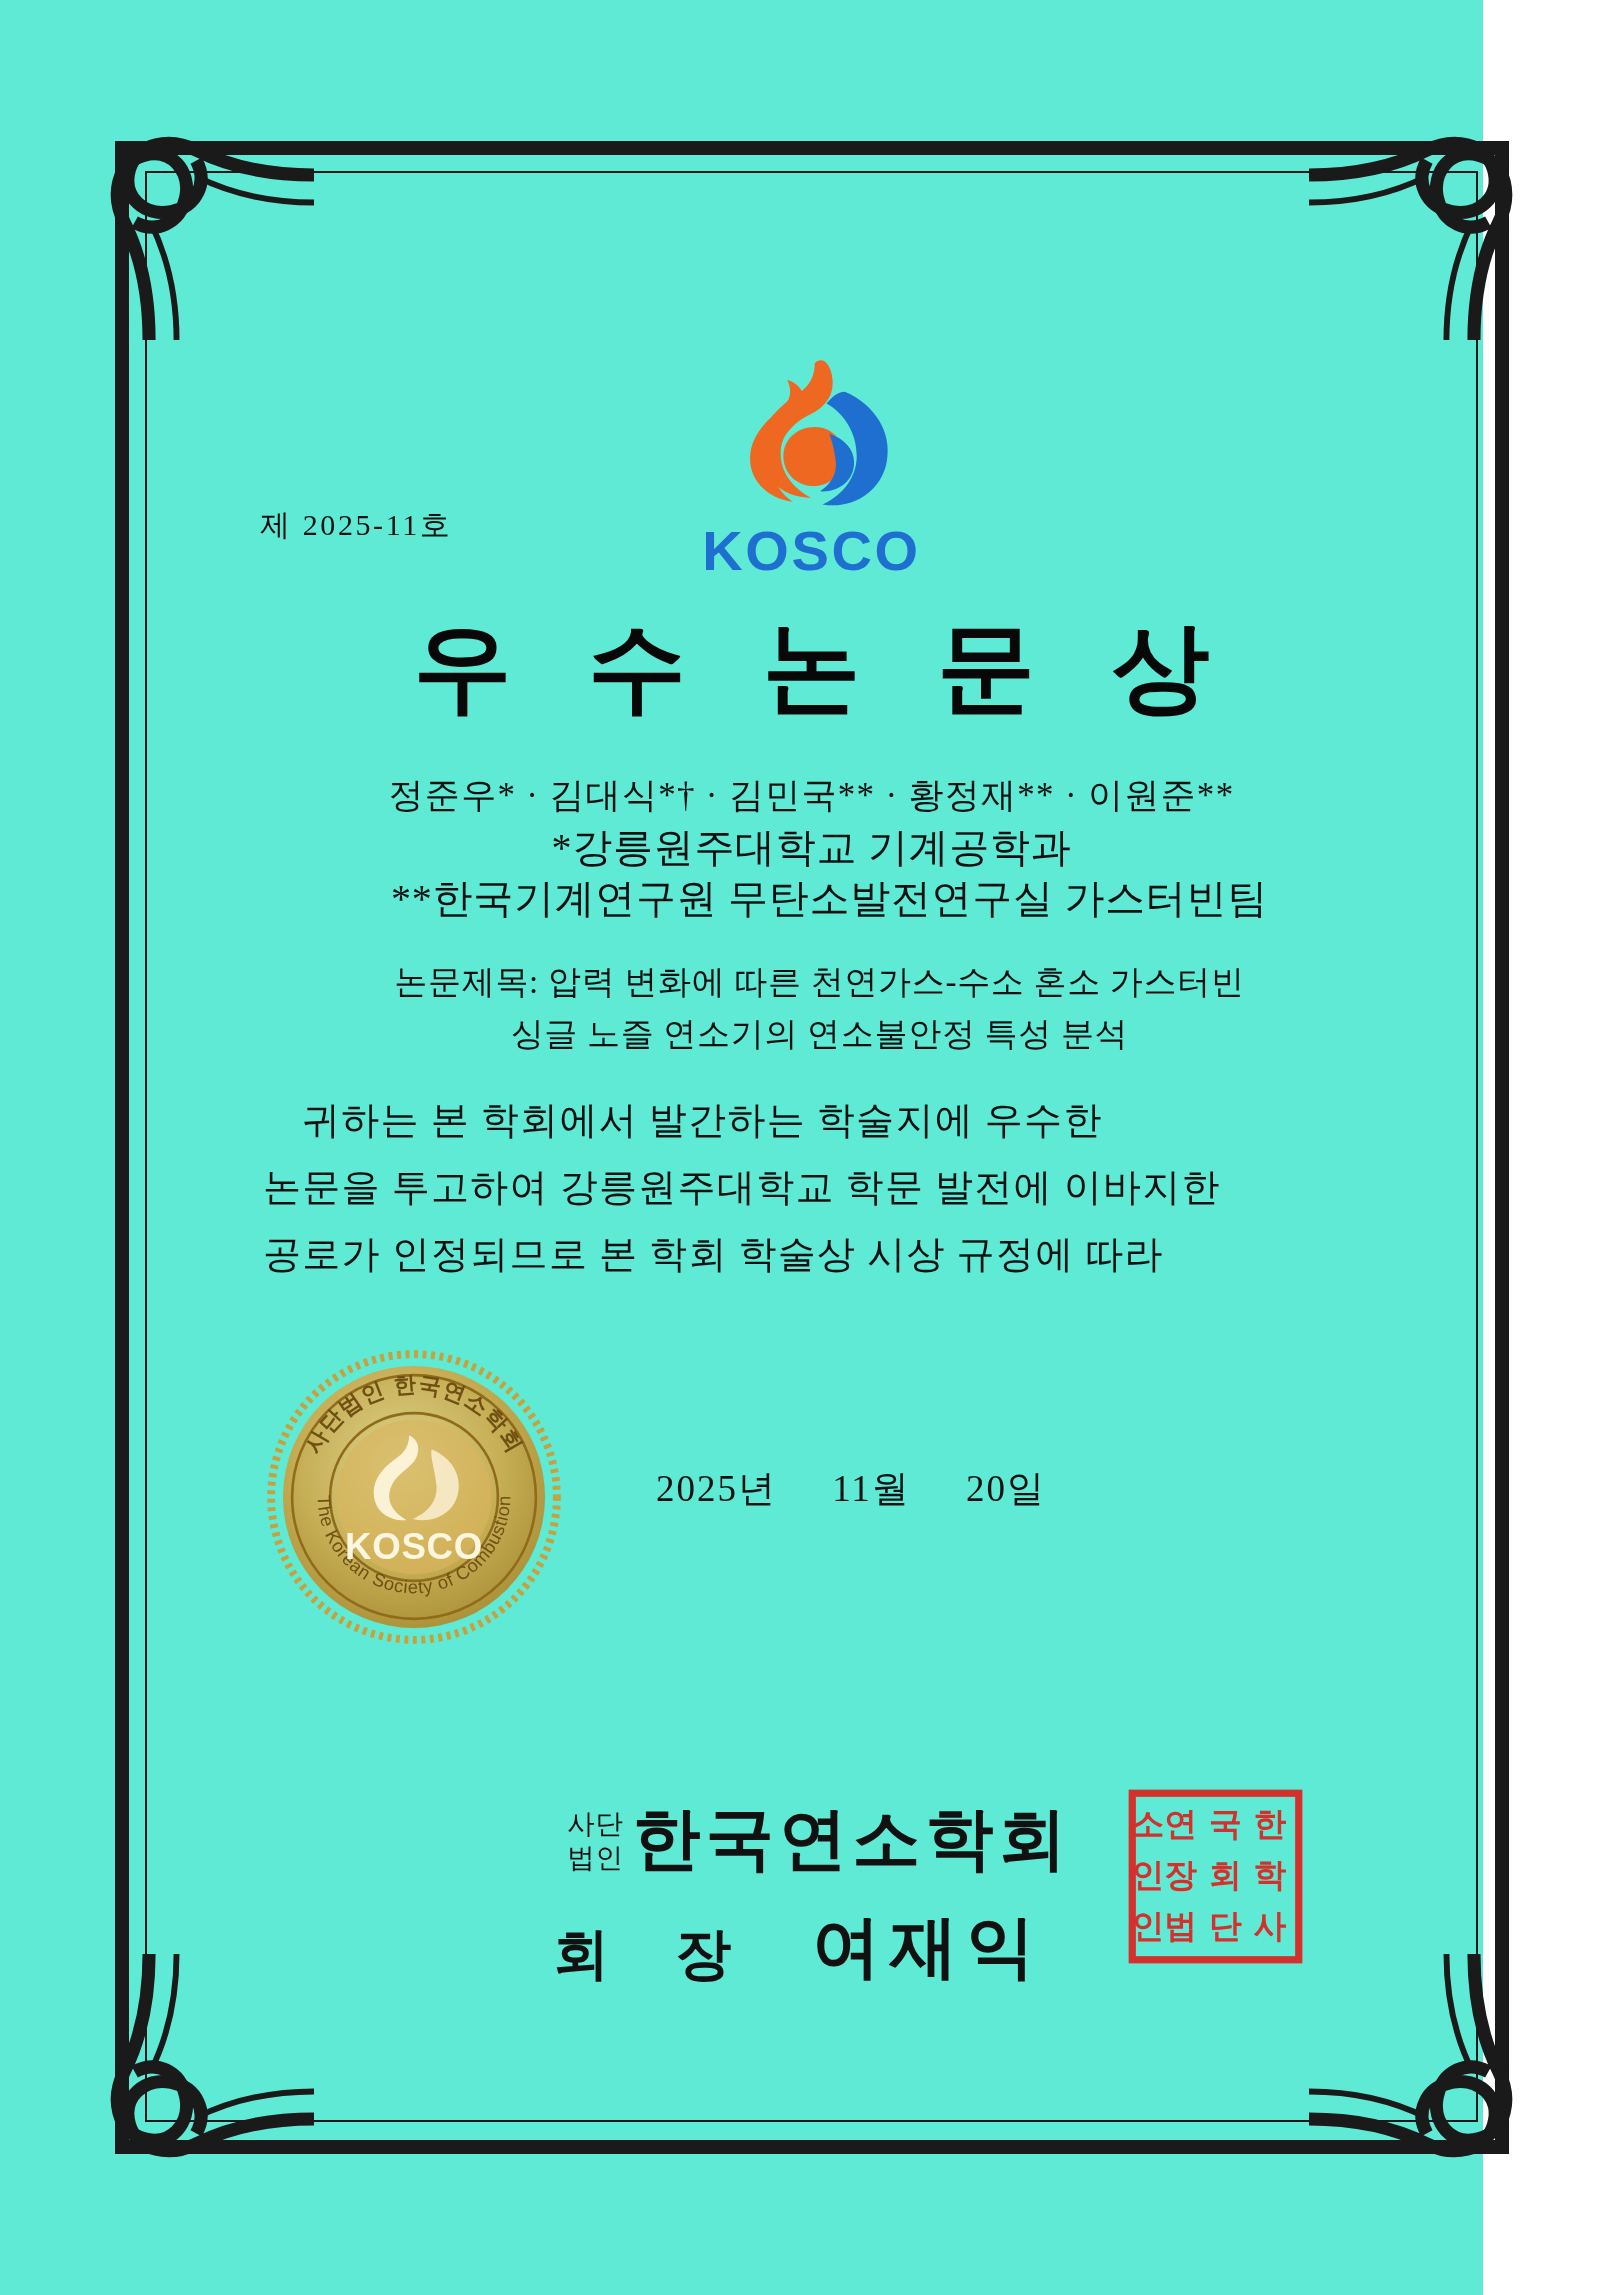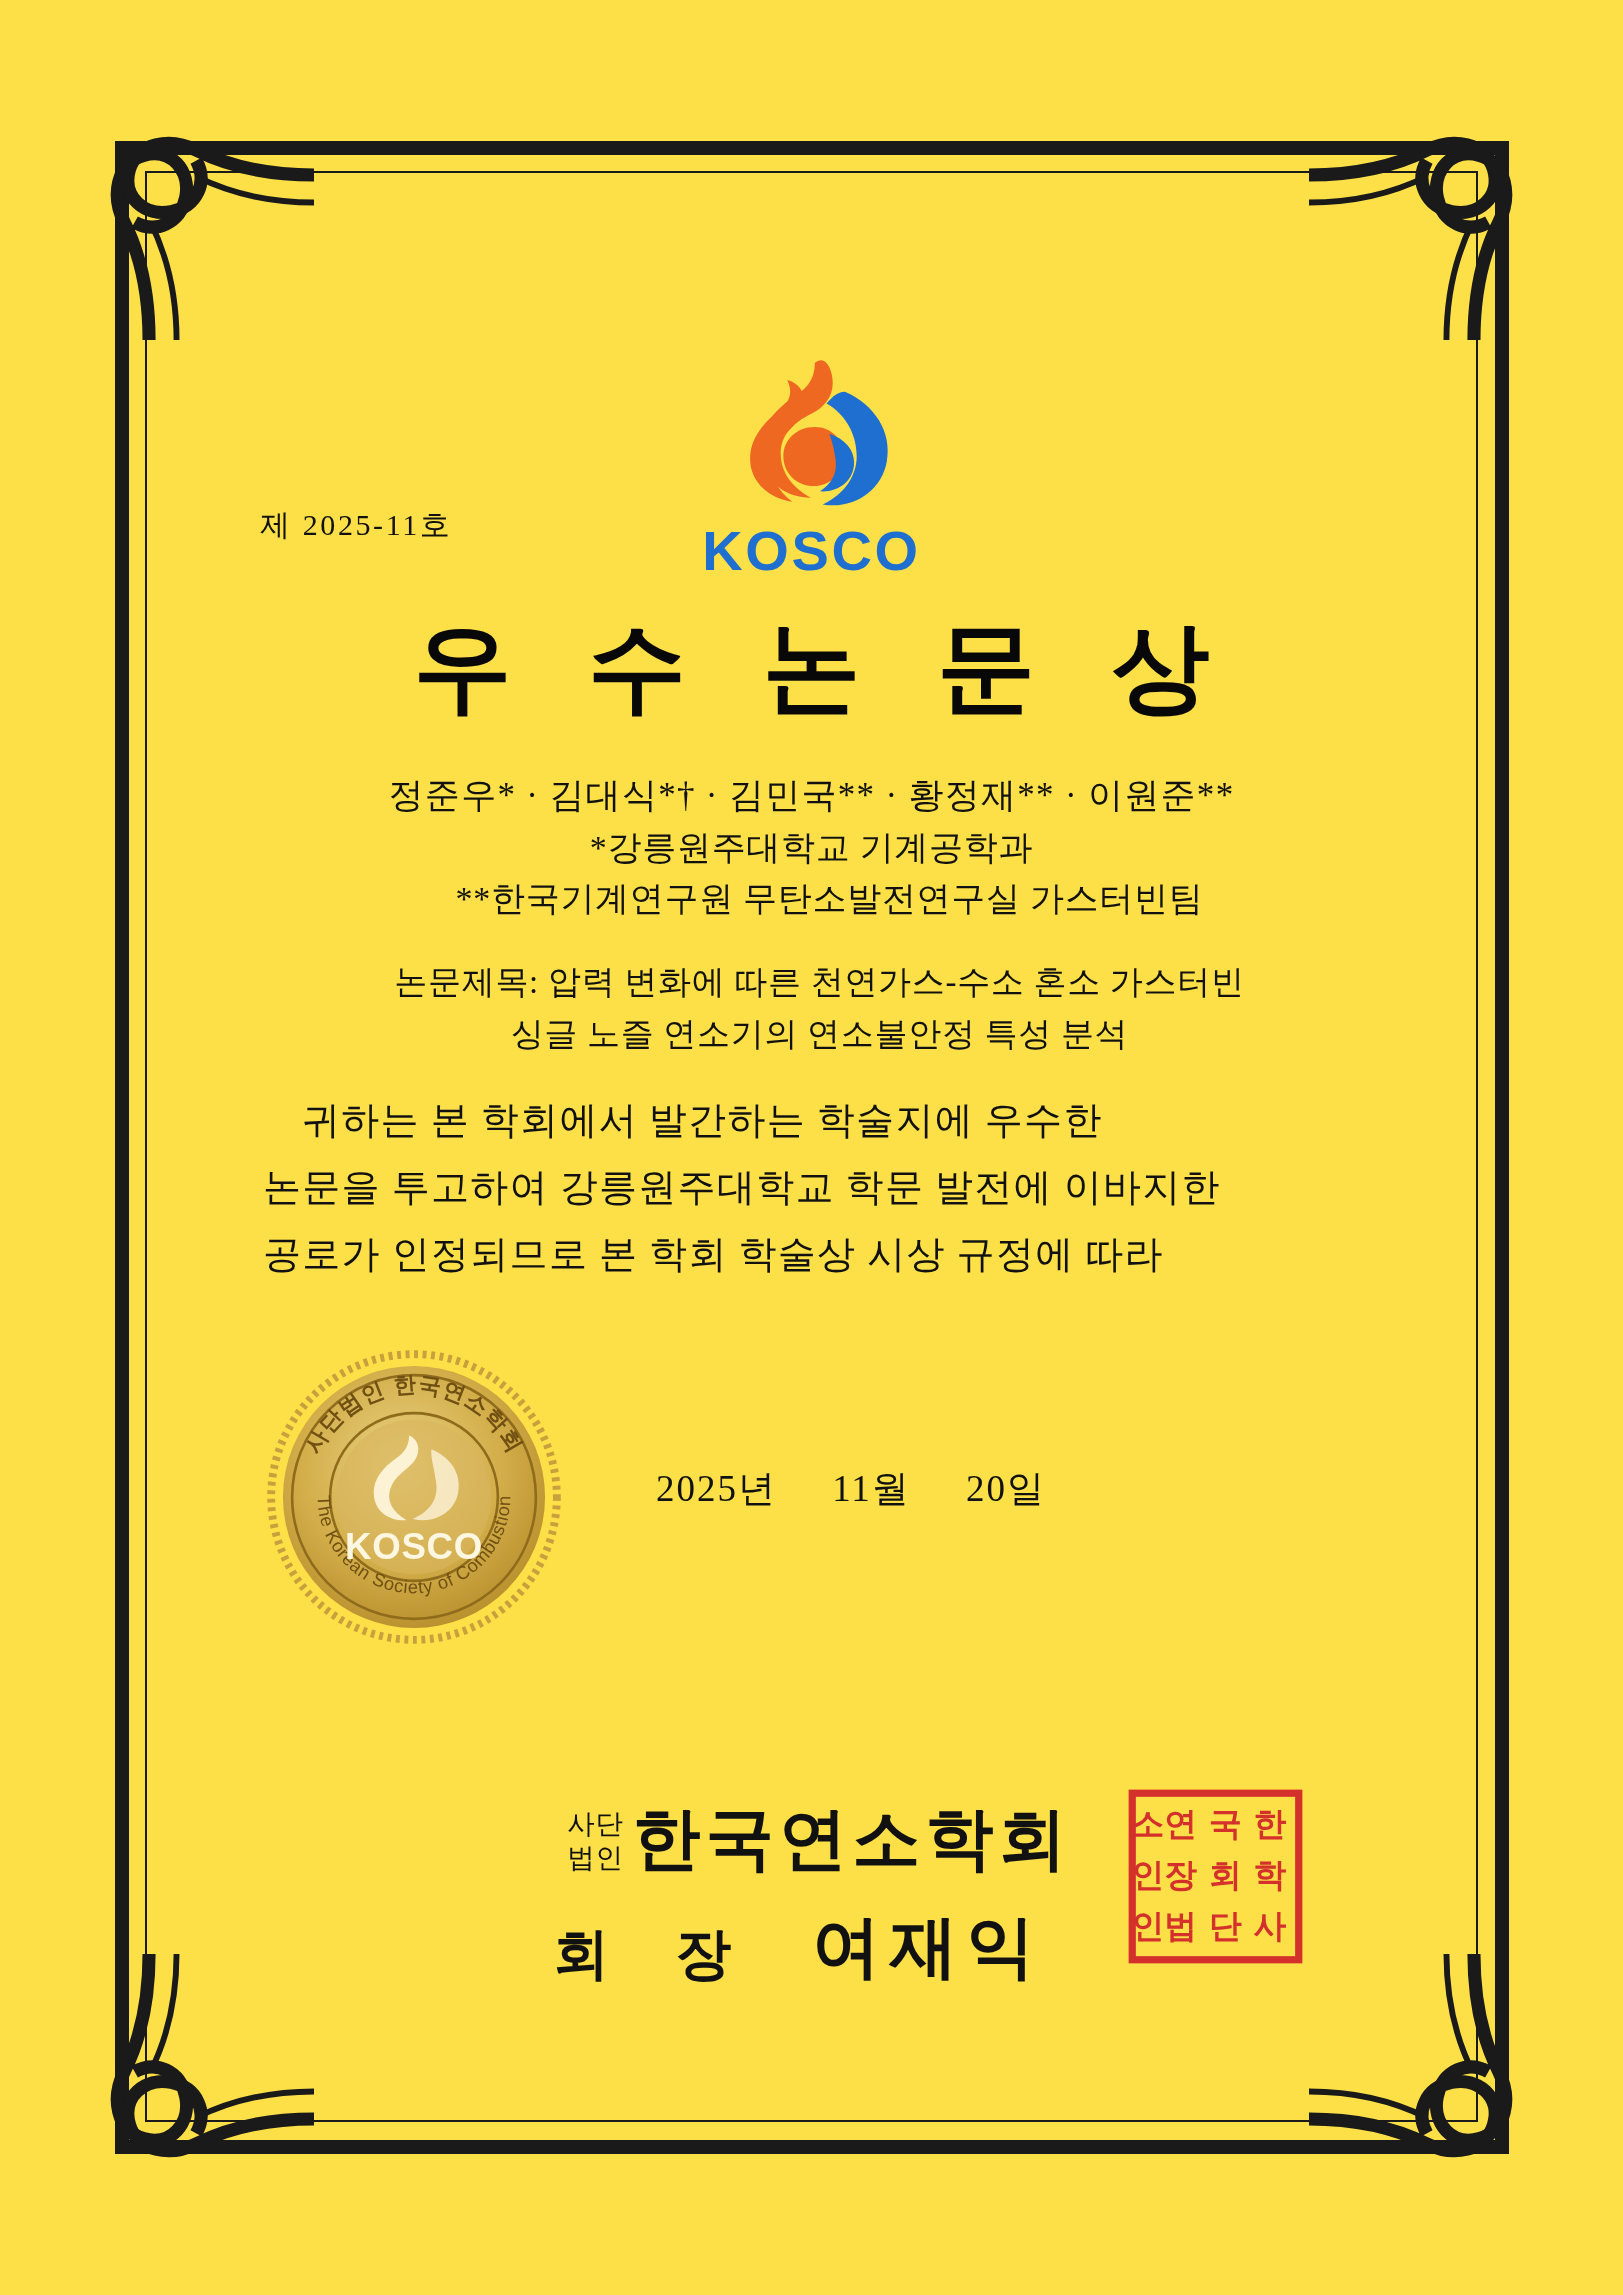--- a/index.html
+++ b/index.html
@@ -13,23 +13,23 @@
     font-family: "Liberation Serif", serif;
     color: #111;
     position: relative;
     overflow: hidden;
   }
 
   
   .sheet {
     position: absolute;
     left: 0; top: 0;
-    width: 1623px;
+    width: 1483px;
     height: 2295px;
-    background: #fde047;
+    background: #5eead4;
   }
 
   
   .border-outer {
     position: absolute;
     left: 115px;
     top: 141px;
     width: 1394px;
     height: 2013px;
     border: 14.4px solid #1a1a1a;
@@ -122,21 +122,21 @@
     font-size: 35px;
     line-height: 51px;
     letter-spacing: 1.3px;
     font-family: "Liberation Serif", serif;
   }
   .affil {
     position: absolute;
     left: 0; right: 0;
     top: 651px;
     text-align: center;
-    font-size: 34px;
+    font-size: 40px;
     line-height: 51px;
     letter-spacing: 0.7px;
   }
   .affil .line2 { padding-left: 36px; }
 
   .paper-title {
     position: absolute;
     left: 16px; right: 0;
     top: 785px;
     text-align: center;

